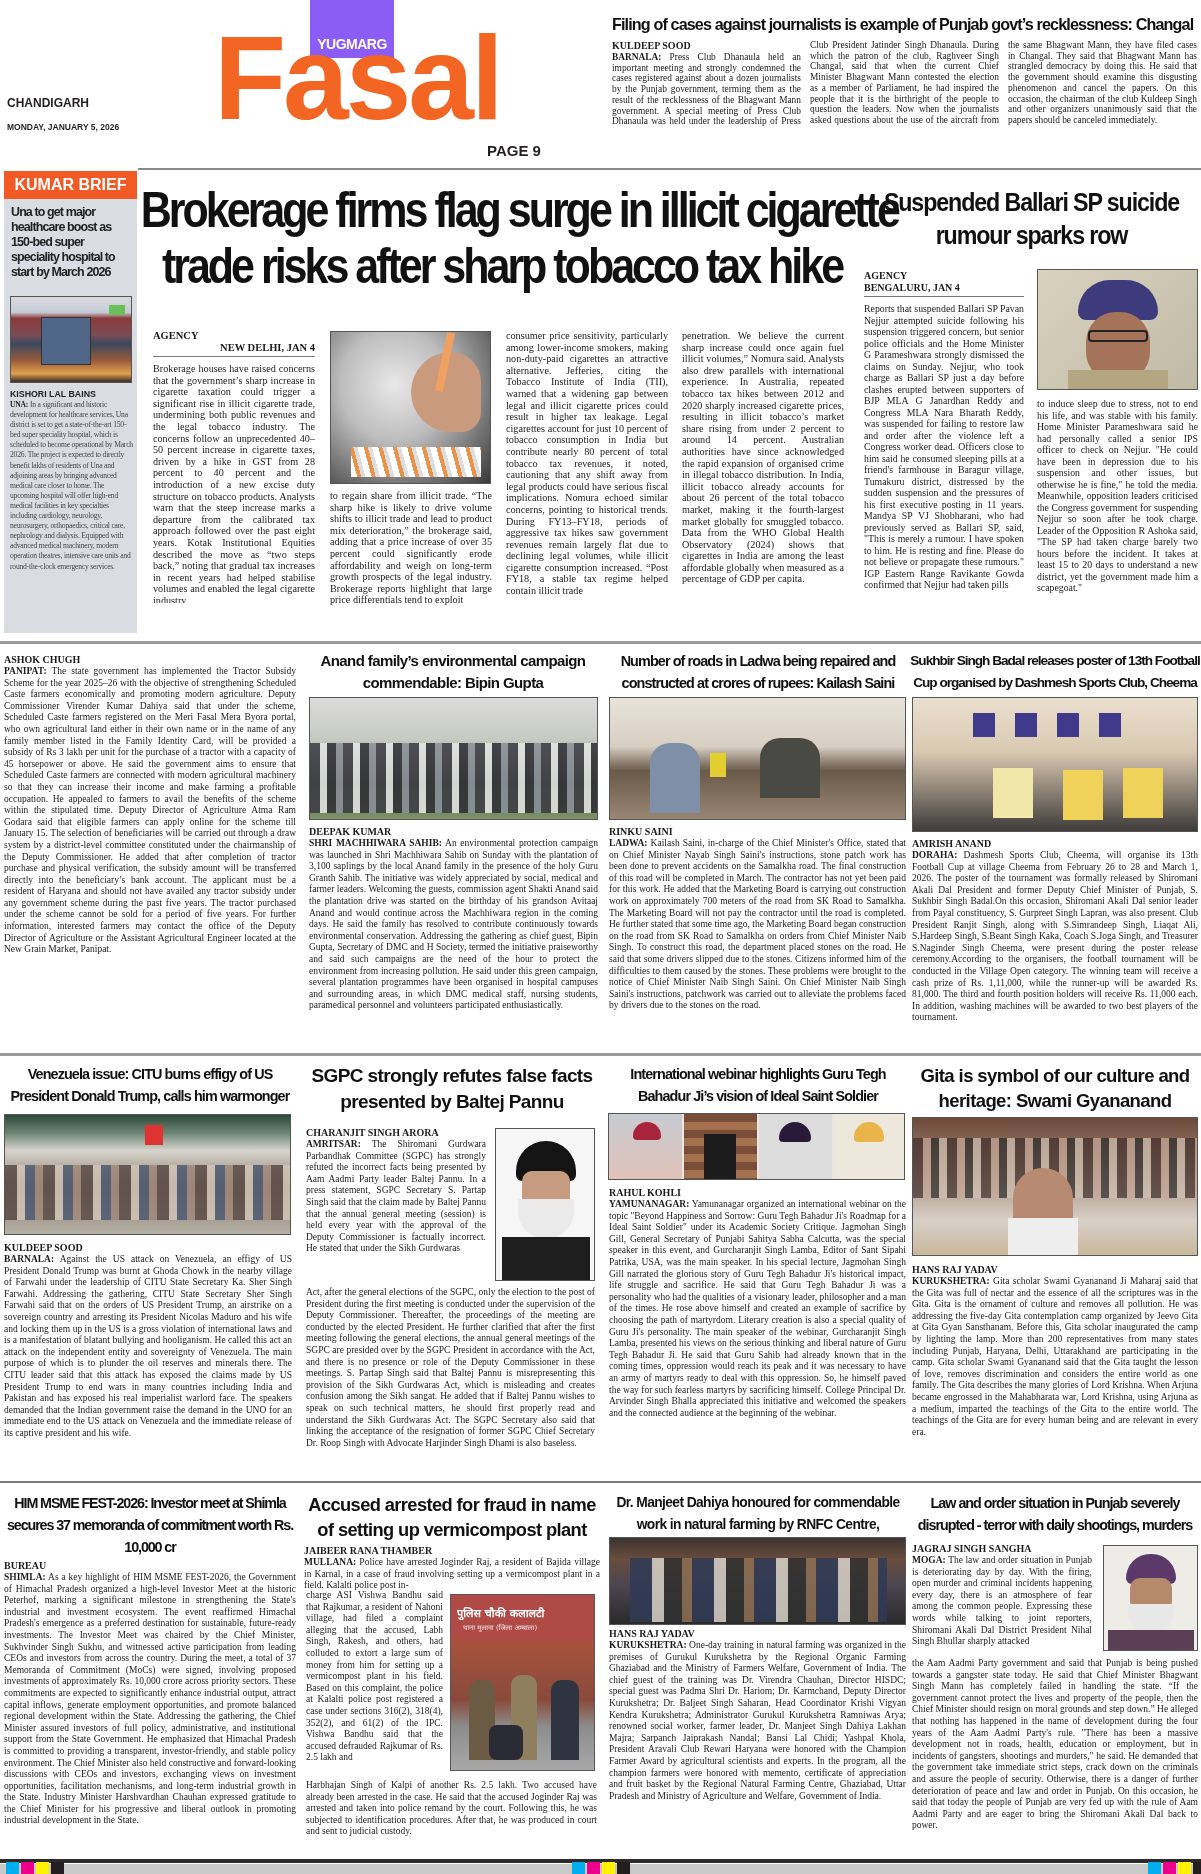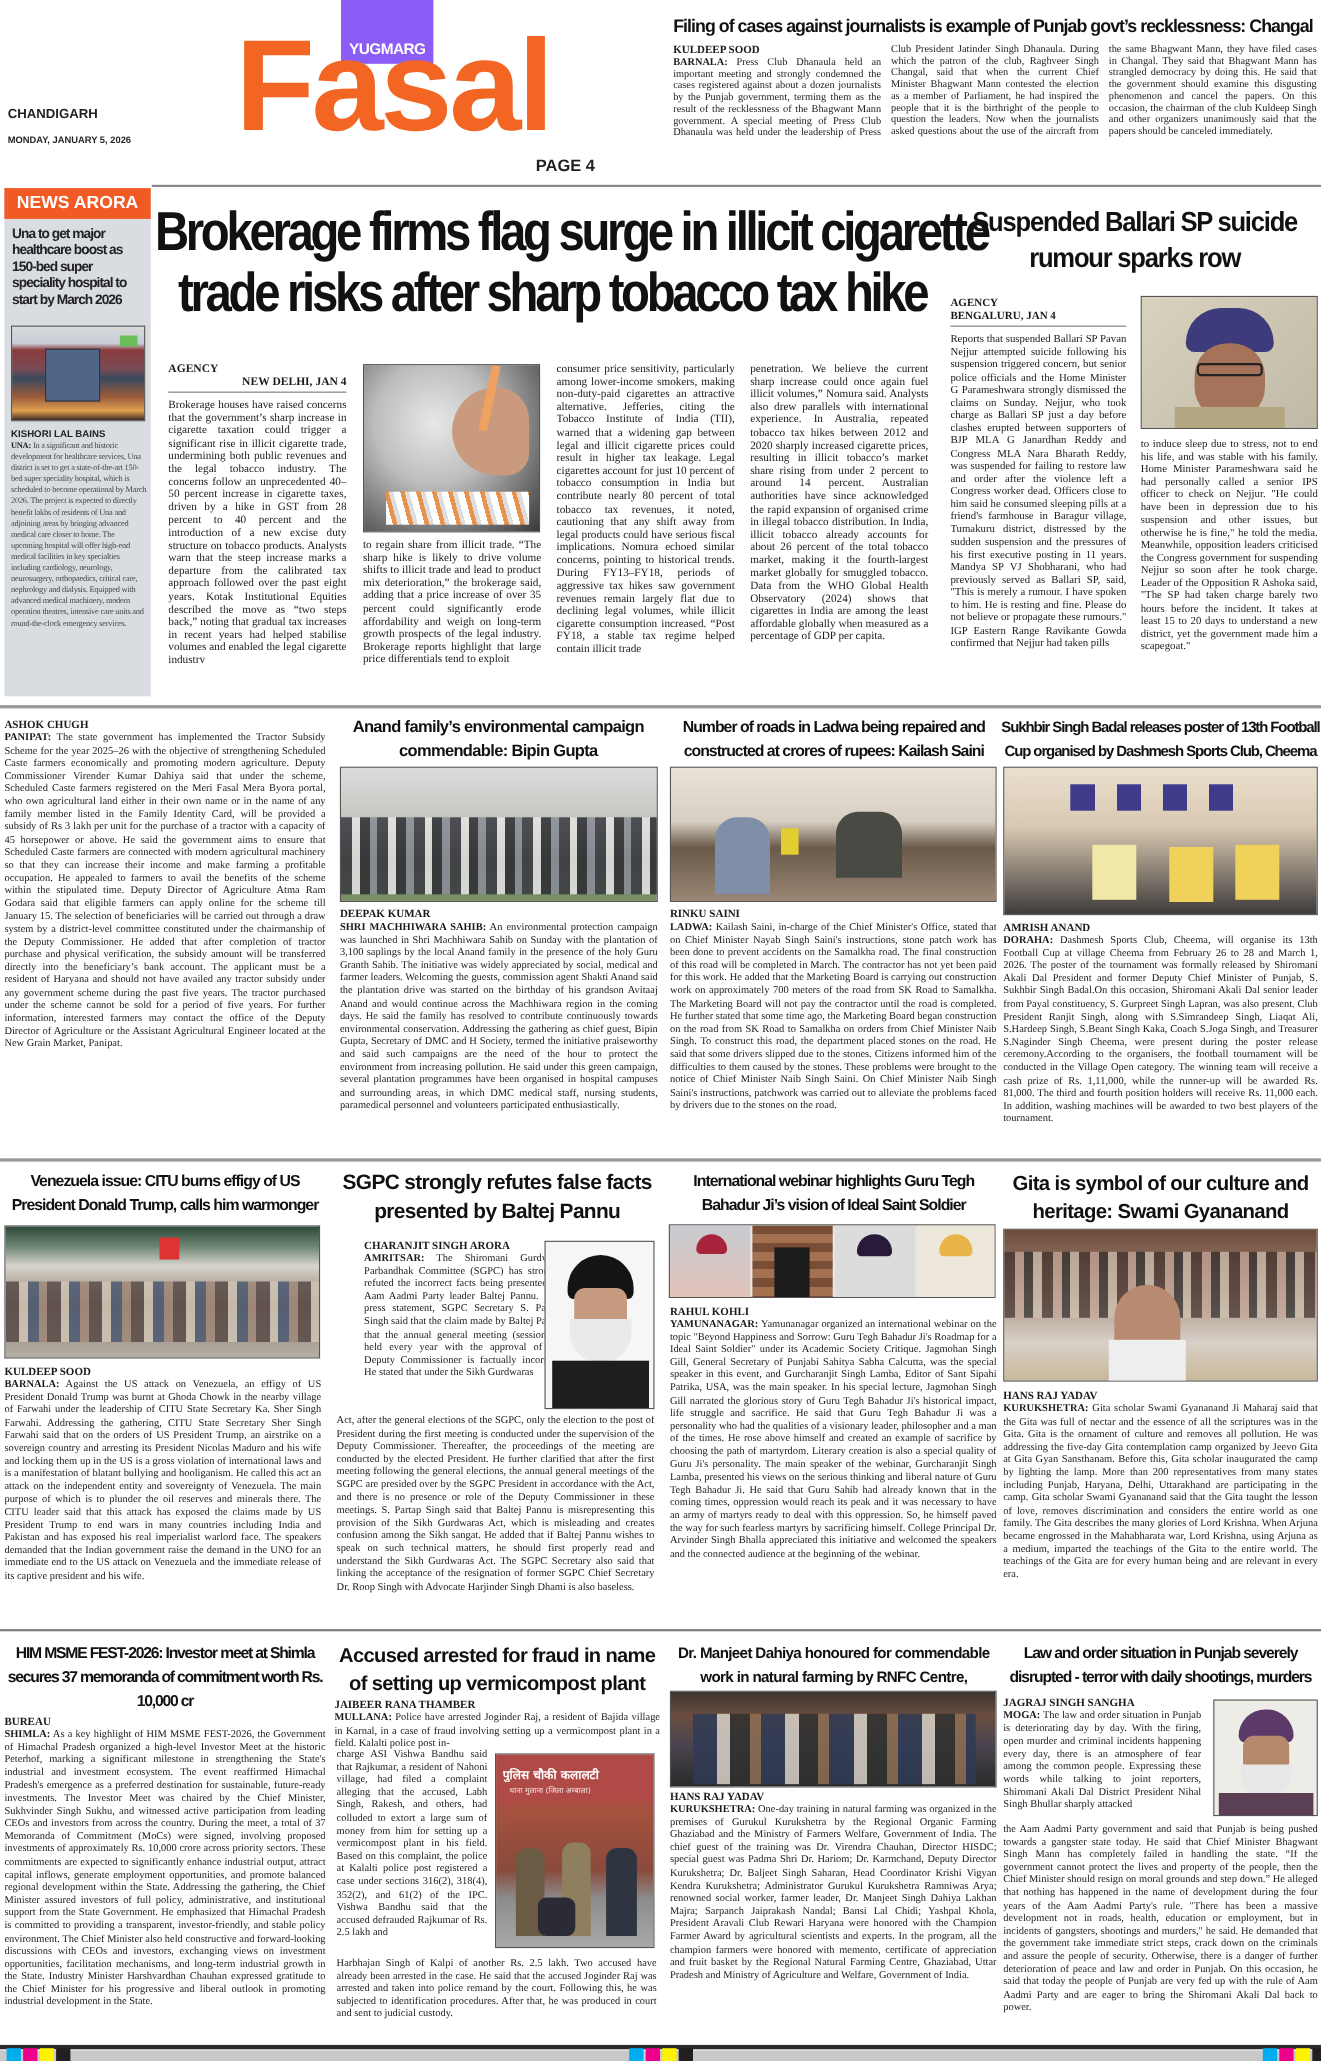--- a/index.html
+++ b/index.html
@@ -33,35 +33,35 @@
 #bottom-bar{left:0;top:1864px;width:1201px;height:10px;background:#c8c8c8}
 #top-rule{left:138px;top:168px;width:1063px;height:2px;background:#888}
 </style>
 </head>
 <body>
 
 <div id="yugmarg-box" class="abs">YUGMARG</div>
 <div id="news-logo" class="abs">Fasal</div>
 <div id="city" class="abs">CHANDIGARH</div>
 <div id="date" class="abs">MONDAY, JANUARY 5, 2026</div>
-<div id="page-no" class="abs">PAGE 4</div>
+<div id="page-no" class="abs">PAGE 9</div>
 
 <div class="abs" style="left:612px;top:14px;width:585px;">
   <div class="hl" style="font-size:16.5px;line-height:20px;text-align:left;white-space:nowrap;letter-spacing:-0.9px;transform:scaleX(0.98);transform-origin:left top;">Filing of cases against journalists is example of Punjab govt’s recklessness: Changal</div>
   <div class="body-text" style="column-count:3;column-gap:9px;margin-top:6px;height:117px;font-size:9.4px;line-height:10.7px;">
     <div class="byline">KULDEEP SOOD</div>
     <span class="dateline">BARNALA:</span>
     <span>Press Club Dhanaula held an important meeting and strongly condemned the cases registered against about a dozen journalists by the Punjab government, terming them as the result of the recklessness of the Bhagwant Mann government. A special meeting of Press Club Dhanaula was held under the leadership of Press Club President Jatinder Singh Dhanaula. During which the patron of the club, Raghveer Singh Changal, said that when the current Chief Minister Bhagwant Mann contested the election as a member of Parliament, he had inspired the people that it is the birthright of the people to question the leaders. Now when the journalists asked questions about the use of the aircraft from the same Bhagwant Mann, they have filed cases in Changal. They said that Bhagwant Mann has strangled democracy by doing this. He said that the government should examine this disgusting phenomenon and cancel the papers. On this occasion, the chairman of the club Kuldeep Singh and other organizers unanimously said that the papers should be canceled immediately.</span>
   </div>
 </div>
 
 <div id="top-rule" class="abs"></div>
 
 <div id="brief" class="abs">
-  <div id="brief-head">NEWS ARORA</div>
+  <div id="brief-head">KUMAR BRIEF</div>
   <div id="brief-title">Una to get major healthcare boost as 150-bed super speciality hospital to start by March 2026</div>
   <div id="brief-photo">
       <div class="bldg"></div>
       <div class="sign"></div>
     </div>
   <div id="brief-by">KISHORI LAL BAINS</div>
   <div id="brief-text"><b>UNA:</b> <span>In a significant and historic development for healthcare services, Una district is set to get a state-of-the-art 150-bed super speciality hospital, which is scheduled to become operational by March 2026. The project is expected to directly benefit lakhs of residents of Una and adjoining areas by bringing advanced medical care closer to home. The upcoming hospital will offer high-end medical facilities in key specialties including cardiology, neurology, neurosurgery, orthopaedics, critical care, nephrology and dialysis. Equipped with advanced medical machinery, modern operation theatres, intensive care units and round-the-clock emergency services.</span></div>
 </div>
 
 <div class="abs" style="left:142px;top:182px;width:720px;">
@@ -156,21 +156,21 @@
   <div style="position:absolute;left:0;top:50px;width:287px;height:55px;background:repeating-linear-gradient(90deg,#5a4b48 0 12px,#cfc4b5 12px 20px,#4d5a72 20px 30px,#a0887a 30px 38px);opacity:0.85"></div>
 </div>
 <div class="abs" style="left:4px;top:1242px;width:288px;">
   <div class="byline">KULDEEP SOOD</div>
   <div class="body-text" style="height:220px;overflow:hidden;font-size:9.5px;line-height:11.6px;"><span class="dateline">BARNALA:</span> <span>Against the US attack on Venezuela, an effigy of US President Donald Trump was burnt at Ghoda Chowk in the nearby village of Farwahi under the leadership of CITU State Secretary Ka. Sher Singh Farwahi. Addressing the gathering, CITU State Secretary Sher Singh Farwahi said that on the orders of US President Trump, an airstrike on a sovereign country and arresting its President Nicolas Maduro and his wife and locking them up in the US is a gross violation of international laws and is a manifestation of blatant bullying and hooliganism. He called this act an attack on the independent entity and sovereignty of Venezuela. The main purpose of which is to plunder the oil reserves and minerals there. The CITU leader said that this attack has exposed the claims made by US President Trump to end wars in many countries including India and Pakistan and has exposed his real imperialist warlord face. The speakers demanded that the Indian government raise the demand in the UNO for an immediate end to the US attack on Venezuela and the immediate release of its captive president and his wife.</span></div>
 </div>
 
 <div class="abs" style="left:302px;top:1063px;width:300px;">
   <div class="hl" style="font-size:19px;line-height:26px;letter-spacing:-0.6px;">SGPC strongly refutes false facts presented by Baltej Pannu</div>
 </div>
-<div class="abs" style="left:306px;top:1127px;width:180px;margin-left:25px;">
+<div class="abs" style="left:306px;top:1127px;width:180px;">
   <div class="byline">CHARANJIT SINGH ARORA</div>
   <div class="body-text" style="height:157px;overflow:hidden;font-size:9.5px;line-height:11.6px;"><span class="dateline">AMRITSAR:</span> <span>The Shiromani Gurdwara Parbandhak Committee (SGPC) has strongly refuted the incorrect facts being presented by Aam Aadmi Party leader Baltej Pannu. In a press statement, SGPC Secretary S. Partap Singh said that the claim made by Baltej Pannu that the annual general meeting (session) is held every year with the approval of the Deputy Commissioner is factually incorrect. He stated that under the Sikh Gurdwaras</span></div>
 </div>
 <div class="photo" style="left:495px;top:1128px;width:100px;height:153px;background:#f6f6f6;">
   <div style="position:absolute;left:20px;top:12px;width:60px;height:40px;border-radius:30px 30px 6px 6px;background:#141414;"></div>
   <div style="position:absolute;left:26px;top:42px;width:48px;height:40px;border-radius:10px;background:#c79b80;"></div>
   <div style="position:absolute;left:22px;top:70px;width:56px;height:40px;border-radius:0 0 28px 28px;background:#eaeaea;"></div>
   <div style="position:absolute;left:6px;top:108px;width:88px;height:46px;background:#1e1e1e;"></div>
 </div>
 <div class="abs body-text" style="left:306px;top:1287px;width:289px;height:175px;overflow:hidden;font-size:9.5px;line-height:11.6px;">Act, after the general elections of the SGPC, only the election to the post of President during the first meeting is conducted under the supervision of the Deputy Commissioner. Thereafter, the proceedings of the meeting are conducted by the elected President. He further clarified that after the first meeting following the general elections, the annual general meetings of the SGPC are presided over by the SGPC President in accordance with the Act, and there is no presence or role of the Deputy Commissioner in these meetings. S. Partap Singh said that Baltej Pannu is misrepresenting this provision of the Sikh Gurdwaras Act, which is misleading and creates confusion among the Sikh sangat. He added that if Baltej Pannu wishes to speak on such technical matters, he should first properly read and understand the Sikh Gurdwaras Act. The SGPC Secretary also said that linking the acceptance of the resignation of former SGPC Chief Secretary Dr. Roop Singh with Advocate Harjinder Singh Dhami is also baseless.</div>

